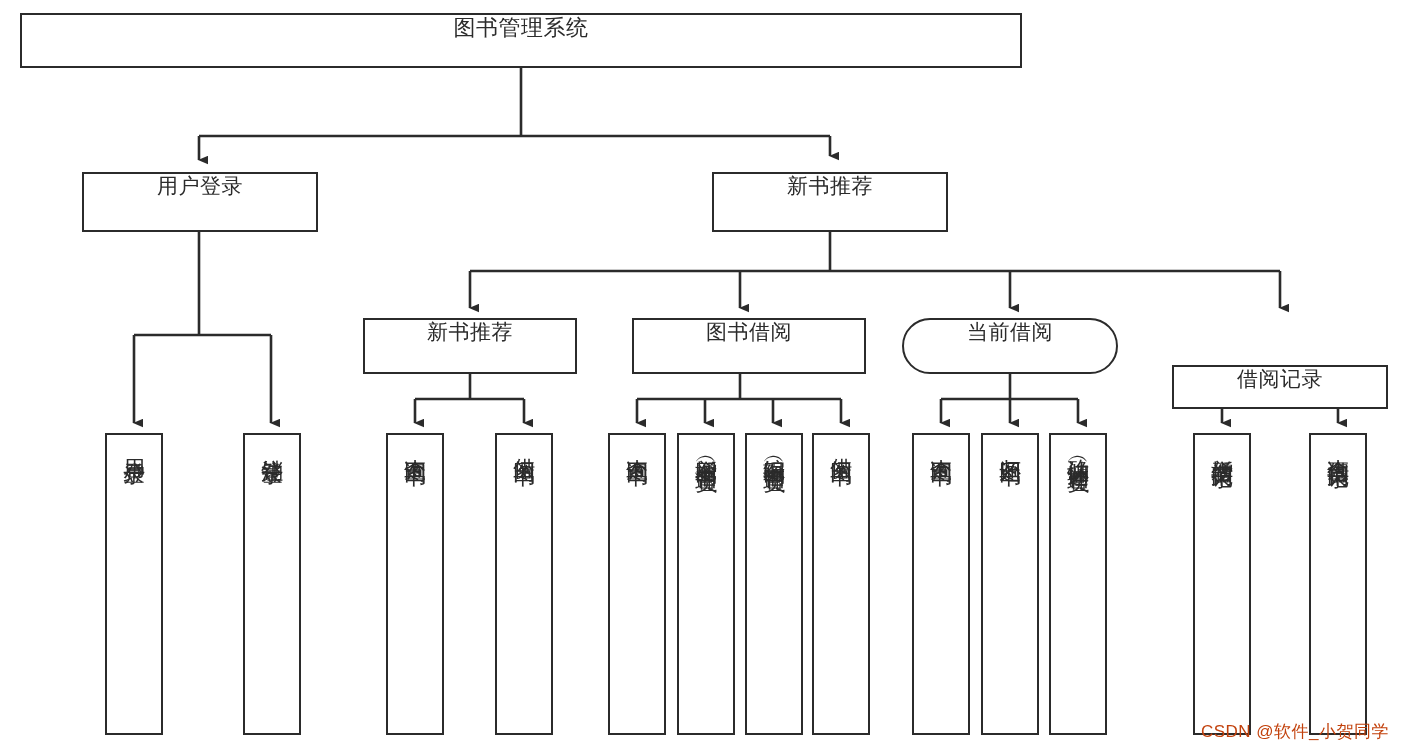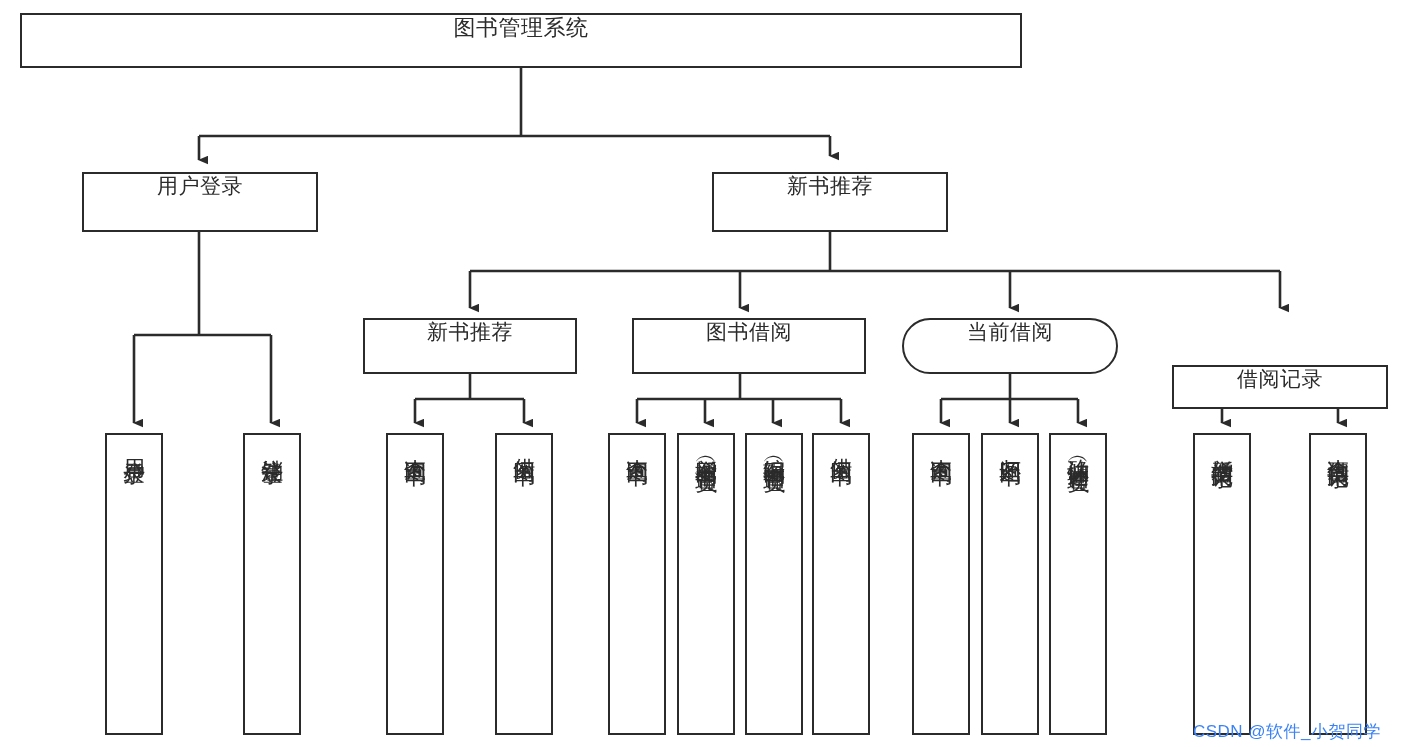--- a/index.html
+++ b/index.html
@@ -55,24 +55,24 @@
     text-orientation: upright;
     font-size: 22px;
     line-height: 1.12;
     letter-spacing: 2px;
     white-space: normal;
     max-height: 100%;
   }
   .node.root .node-label { font-size: 22px; }
   #watermark {
     position: absolute;
-    right: 24px;
+    right: 16px;
     bottom: 4px;
     font-size: 17px;
-    color: #3b82f6;
+    color: #c2410c;
     letter-spacing: 0.5px;
     user-select: none;
     white-space: nowrap;
     text-align: center;
   }
 </style>
 </head>
 <body>
 
 <div id="diagram-root">

